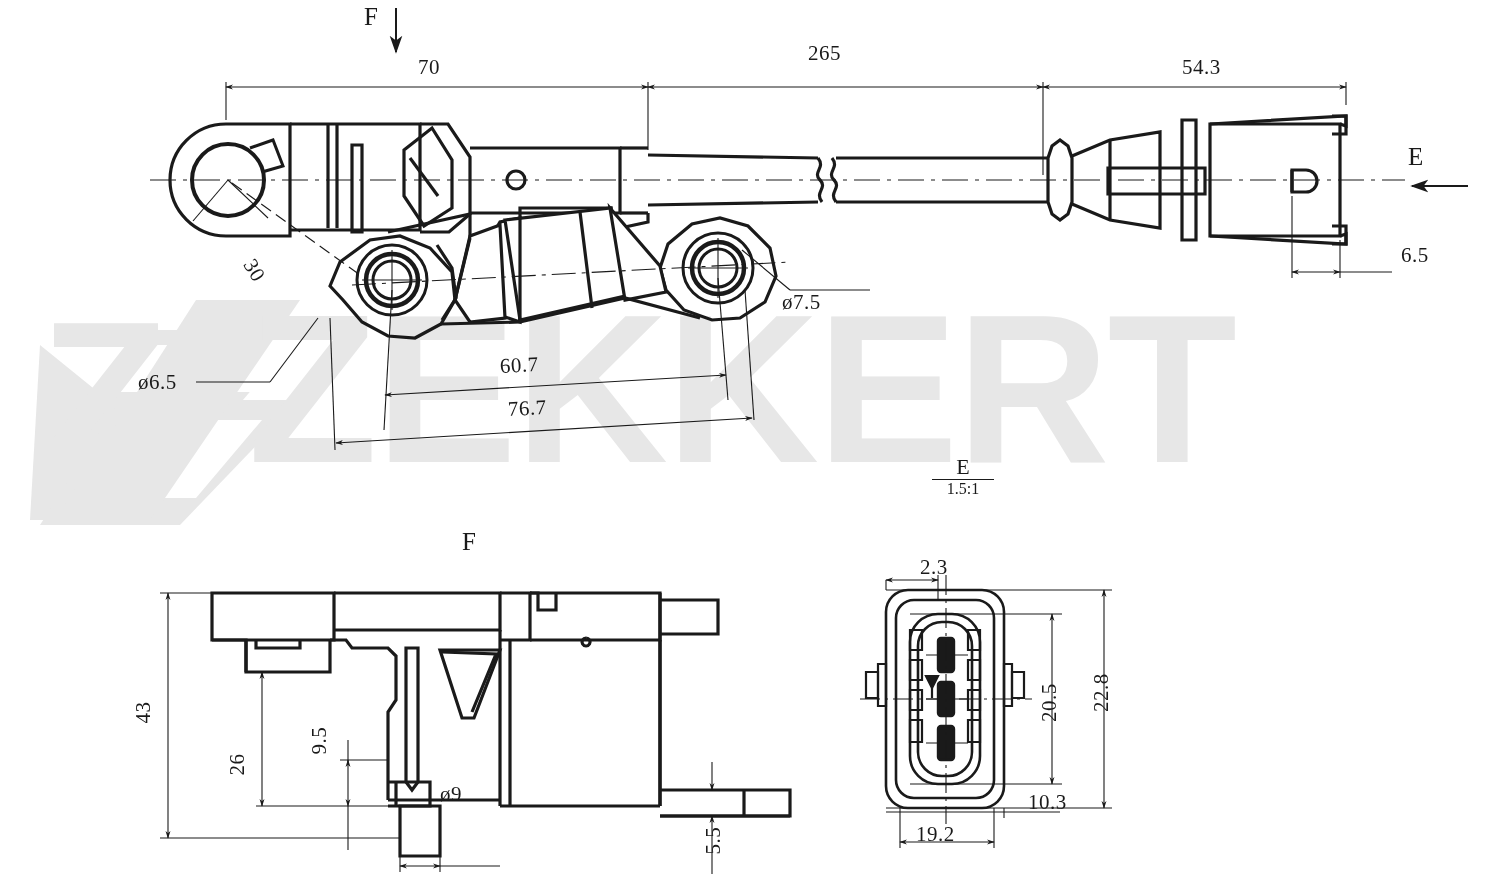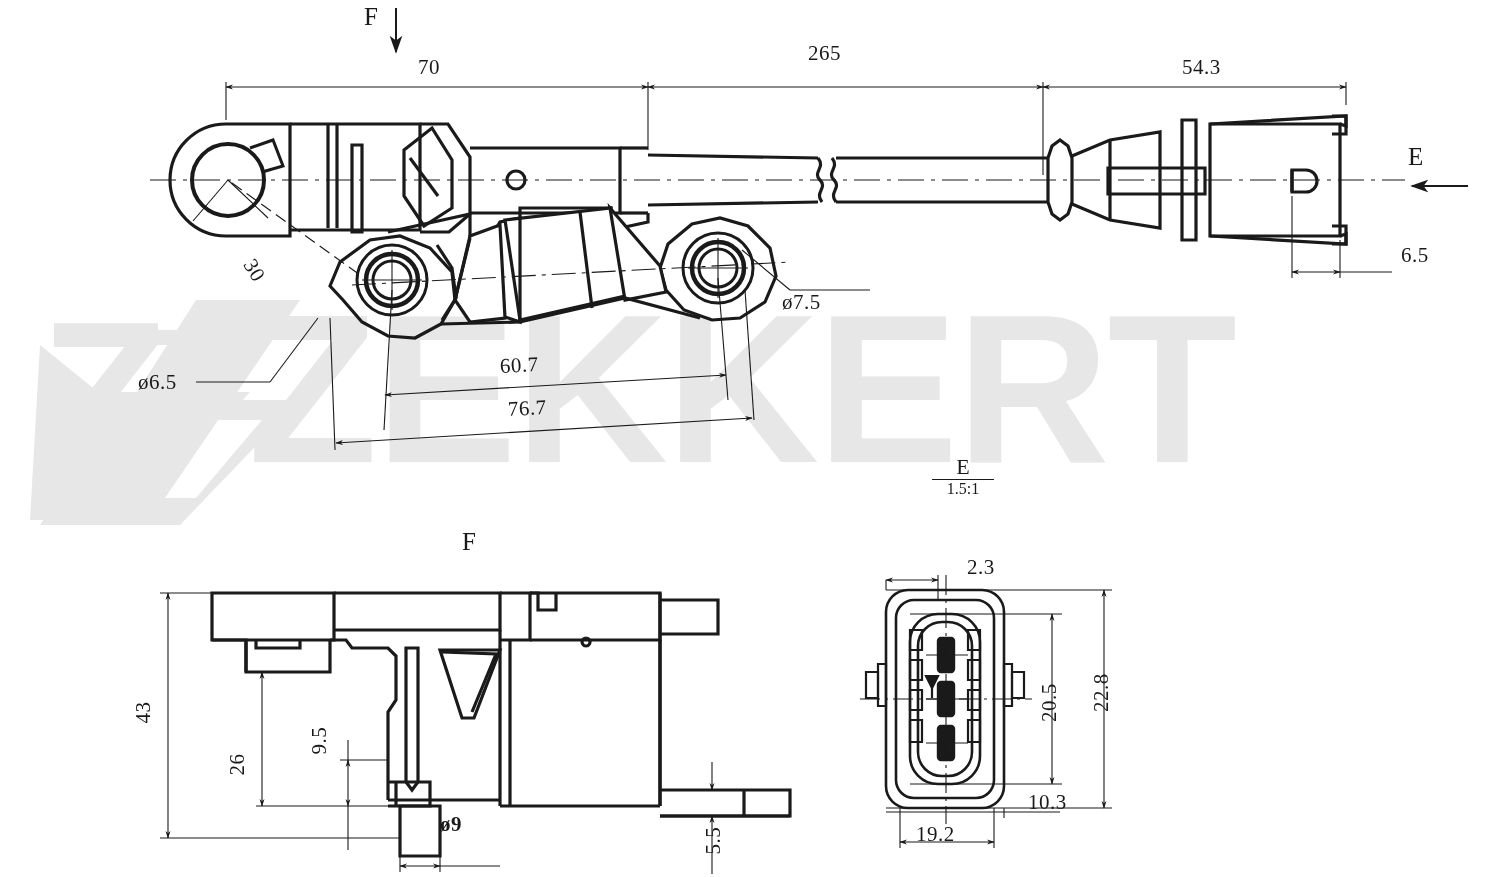--- a/index.html
+++ b/index.html
@@ -374,21 +374,21 @@
     <span class="top">E</span>
     <span class="bot">1.5:1</span>
   </div>
 
   <div class="lbl view" style="left:462px;top:528px;">F</div>
 
   <div class="lbl dimv" style="left:132px;top:700px;">43</div>
   <div class="lbl dimv" style="left:226px;top:752px;">26</div>
   <div class="lbl dimv" style="left:306px;top:728px;">9.5</div>
   <div class="lbl dimv" style="left:700px;top:828px;">5.5</div>
-  <div class="lbl dim" style="left:440px;top:812px;font-weight:bold;">ø9</div>
-
-  <div class="lbl dim" style="left:920px;top:555px;margin-left:47px;">2.3</div>
+  <div class="lbl dim" style="left:440px;top:782px;">ø9</div>
+
+  <div class="lbl dim" style="left:920px;top:555px;">2.3</div>
   <div class="lbl dim" style="left:916px;top:822px;">19.2</div>
   <div class="lbl dim" style="left:1028px;top:790px;">10.3</div>
   <div class="lbl dimv" style="left:1030px;top:690px;">20.5</div>
   <div class="lbl dimv" style="left:1082px;top:680px;">22.8</div>
 
 </div>
 
 </body></html>

